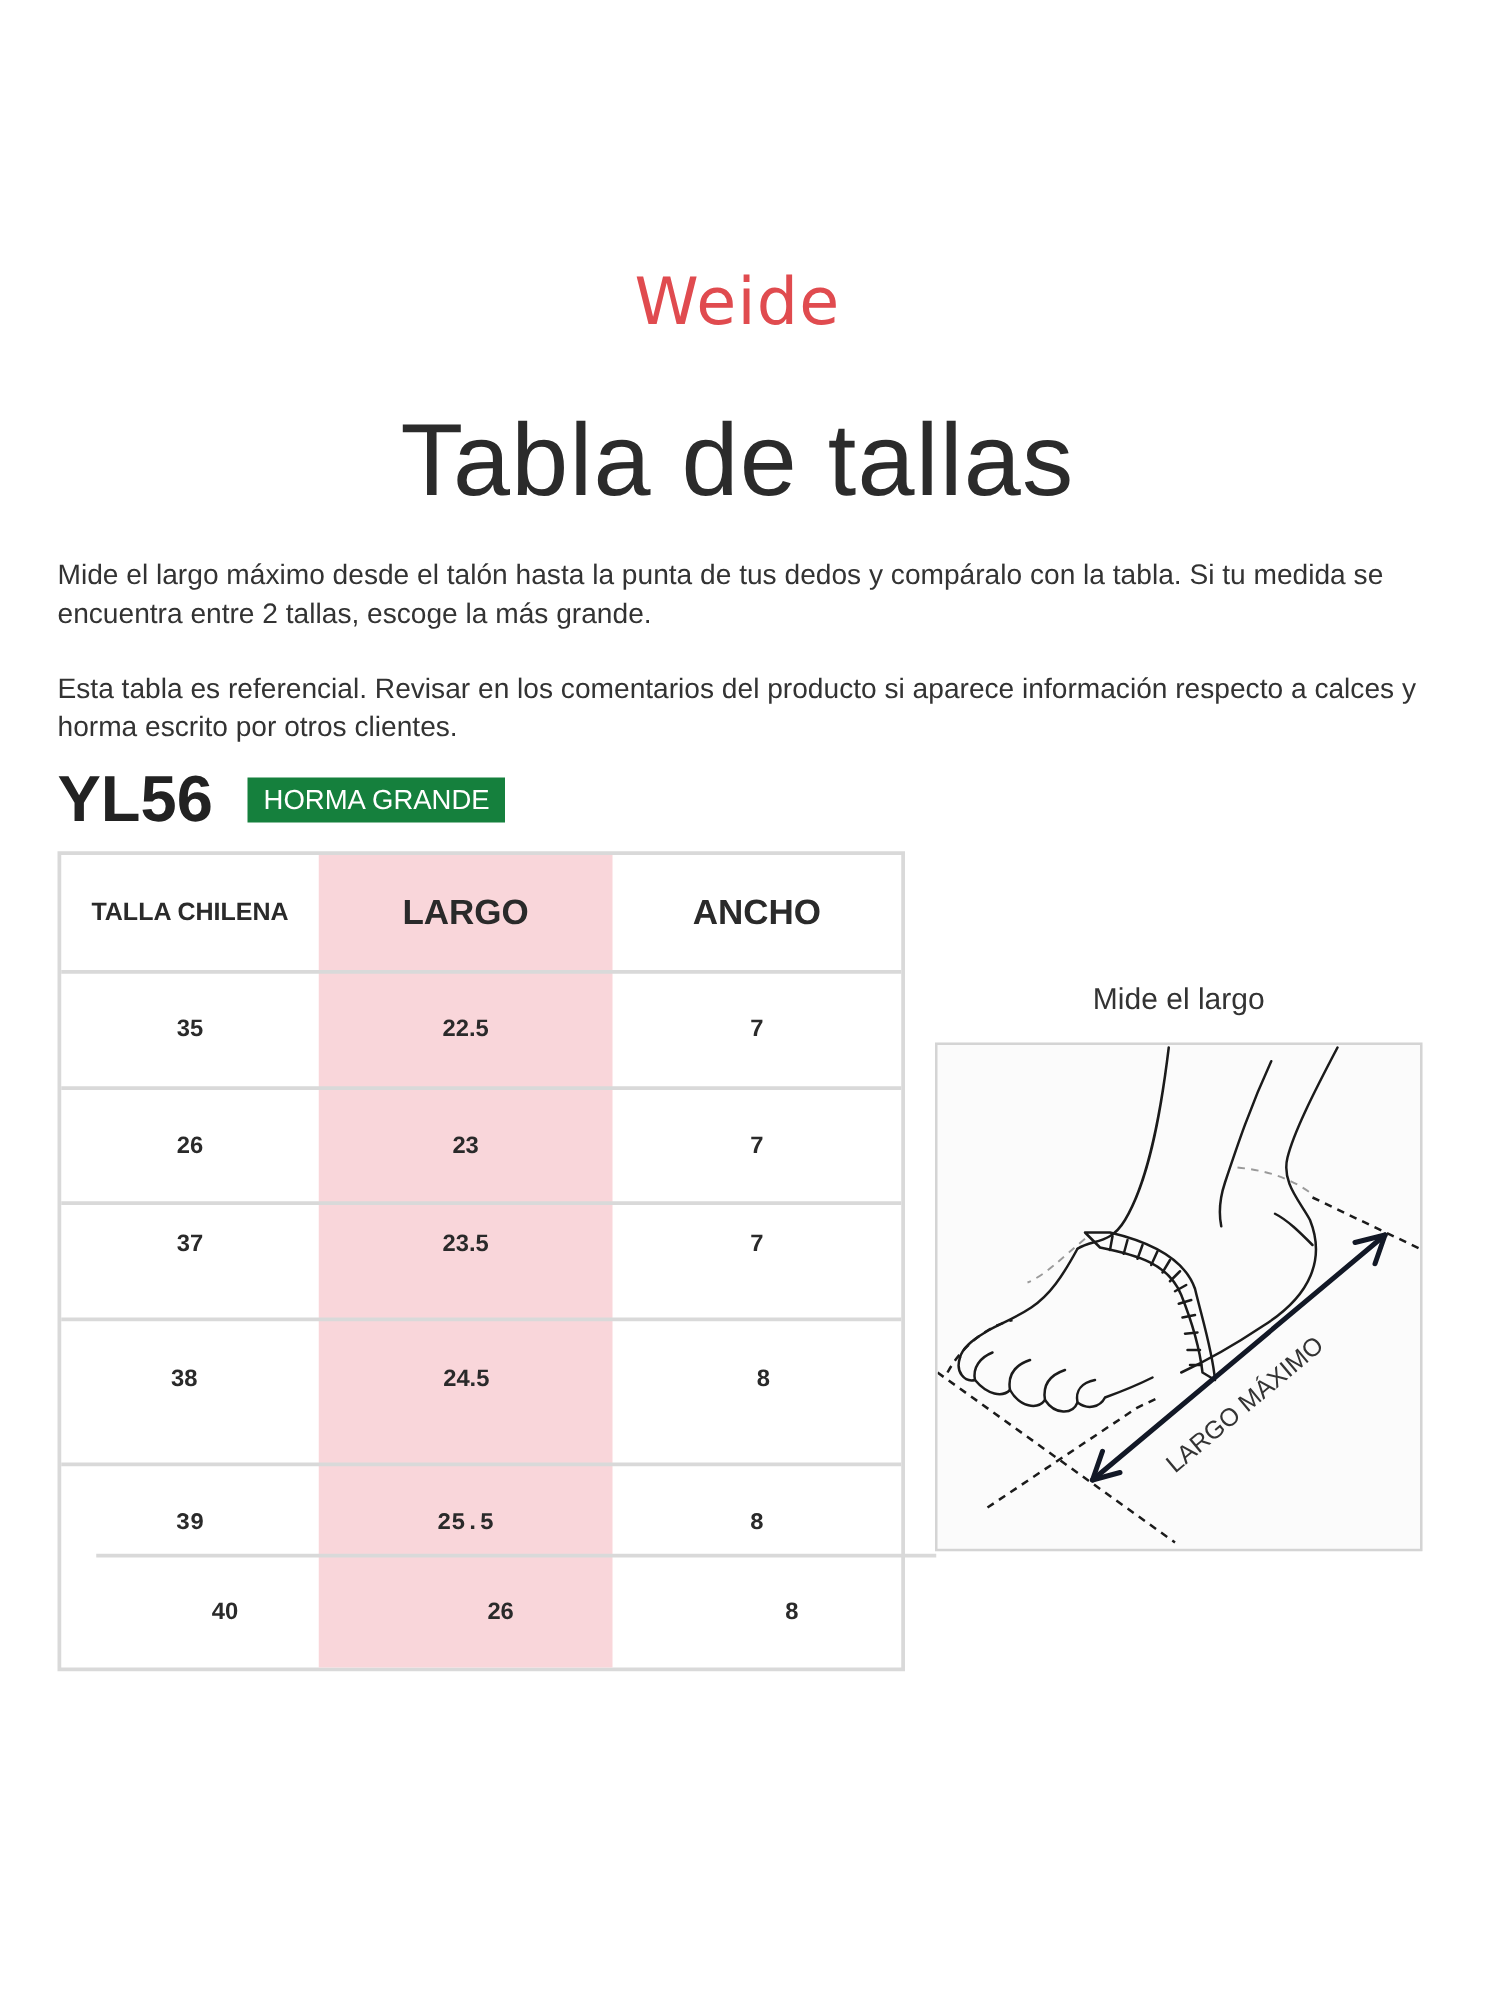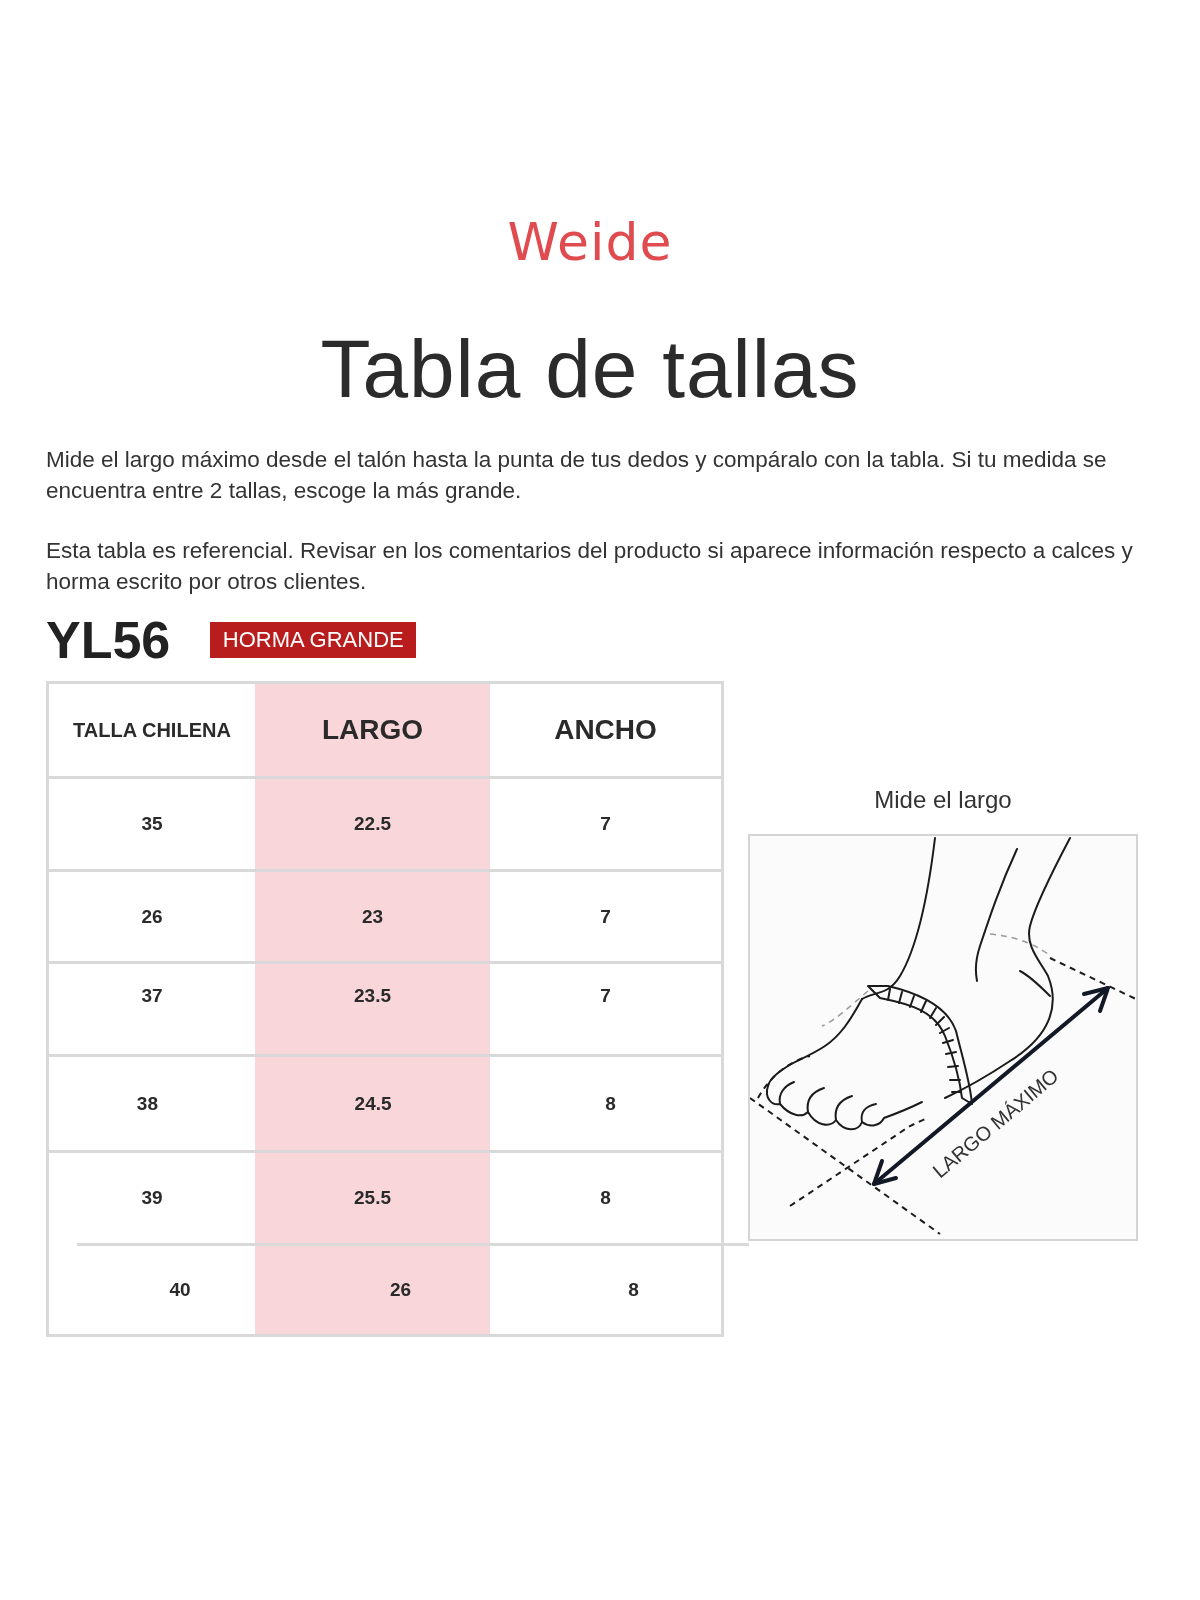--- a/index.html
+++ b/index.html
@@ -15,24 +15,24 @@
       position: absolute; left: 0; top: 322px; width: 1180px; text-align: center;
       font-size: 82px; color: #2b2b2b; letter-spacing: 1px; font-weight: normal;
     }
     .para {
       position: absolute; left: 46px; width: 1100px;
       font-size: 22.5px; line-height: 31px; color: #333;
     }
     .para1 { top: 444px; }
     .para2 { top: 535px; }
 
-    .model-row { position: absolute; left: 46px; top: 610px; height: 60px; display: flex; align-items: center; gap: 12px; }
+    .model-row { position: absolute; left: 46px; top: 610px; height: 60px; display: flex; align-items: center; }
     .model-code { font-size: 52px; font-weight: bold; color: #222; letter-spacing: 0px; }
     .badge {
-      margin-left: 28px; background: #b91c1c; color: #fff; font-size: 22px;
+      margin-left: 28px; background: #15803d; color: #fff; font-size: 22px;
       padding: 3px 6px; height: 36px; line-height: 30px; width: 206px; text-align: center;
     }
 
     .size-table {
       position: absolute; left: 46px; top: 681px; width: 678px; height: 656px;
       border: 3px solid #d9d9d9; border-collapse: collapse; background: #fff;
     }
     .col-hl {
       position: absolute; left: 206px; top: 0; width: 235px; height: 100%;
       background: #f9d6da;
@@ -94,21 +94,21 @@
   <div class="trow body-row" style="top:277px;height:66px;">
     <div class="tcell c1">37</div>
     <div class="tcell c2">23.5</div>
     <div class="tcell c3">7</div>
   </div>
   <div class="trow body-row" style="top:370px;height:96px;gap:15px;">
     <div class="tcell c1">38</div>
     <div class="tcell c2">24.5</div>
     <div class="tcell c3">8</div>
   </div>
-  <div class="trow body-row" style="top:466px;height:93px;">
+  <div class="trow body-row" style="top:486px;height:93px;font-family:Liberation Mono, monospace;">
     <div class="tcell c1">39</div>
     <div class="tcell c2">25.5</div>
     <div class="tcell c3">8</div>
   </div>
   <div class="trow body-row" style="top:559px;height:91px;margin-left:28px;">
     <div class="tcell c1">40</div>
     <div class="tcell c2">26</div>
     <div class="tcell c3">8</div>
   </div>
 </div>

